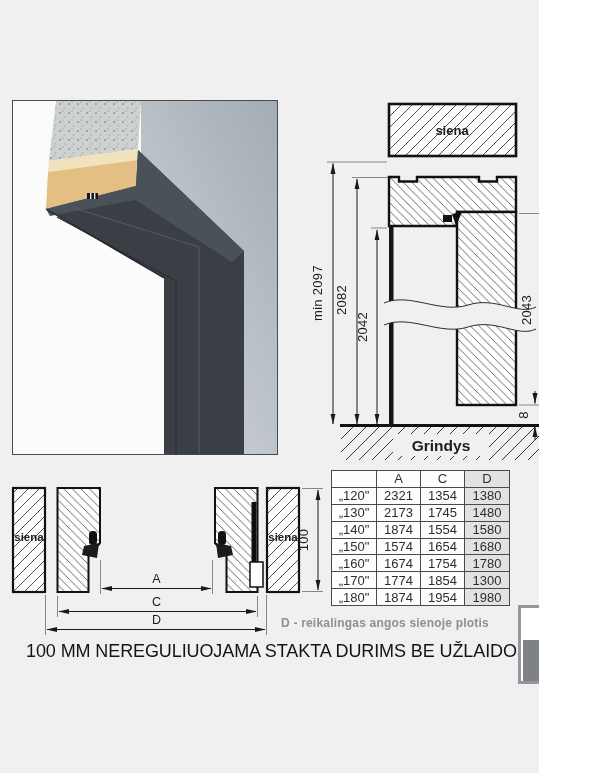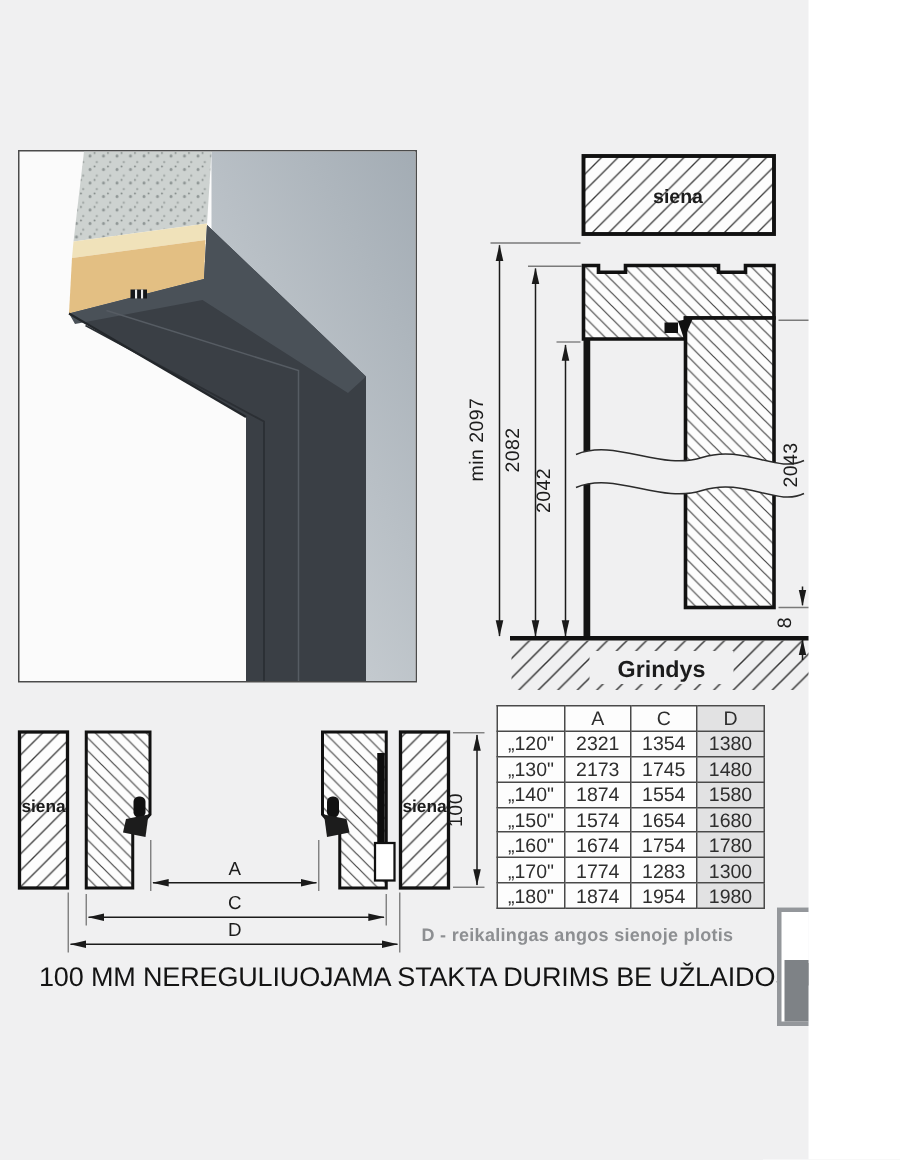--- a/index.html
+++ b/index.html
@@ -242,21 +242,21 @@
     </tr>
     <tr>
       <td>„160"</td>
       <td>1674</td>
       <td>1754</td>
       <td class="hl">1780</td>
     </tr>
     <tr>
       <td>„170"</td>
       <td>1774</td>
-      <td>1283</td>
+      <td>1854</td>
       <td class="hl">1300</td>
     </tr>
     <tr>
       <td>„180"</td>
       <td>1874</td>
       <td>1954</td>
       <td class="hl">1980</td>
     </tr>
   </tbody>
     </table>

